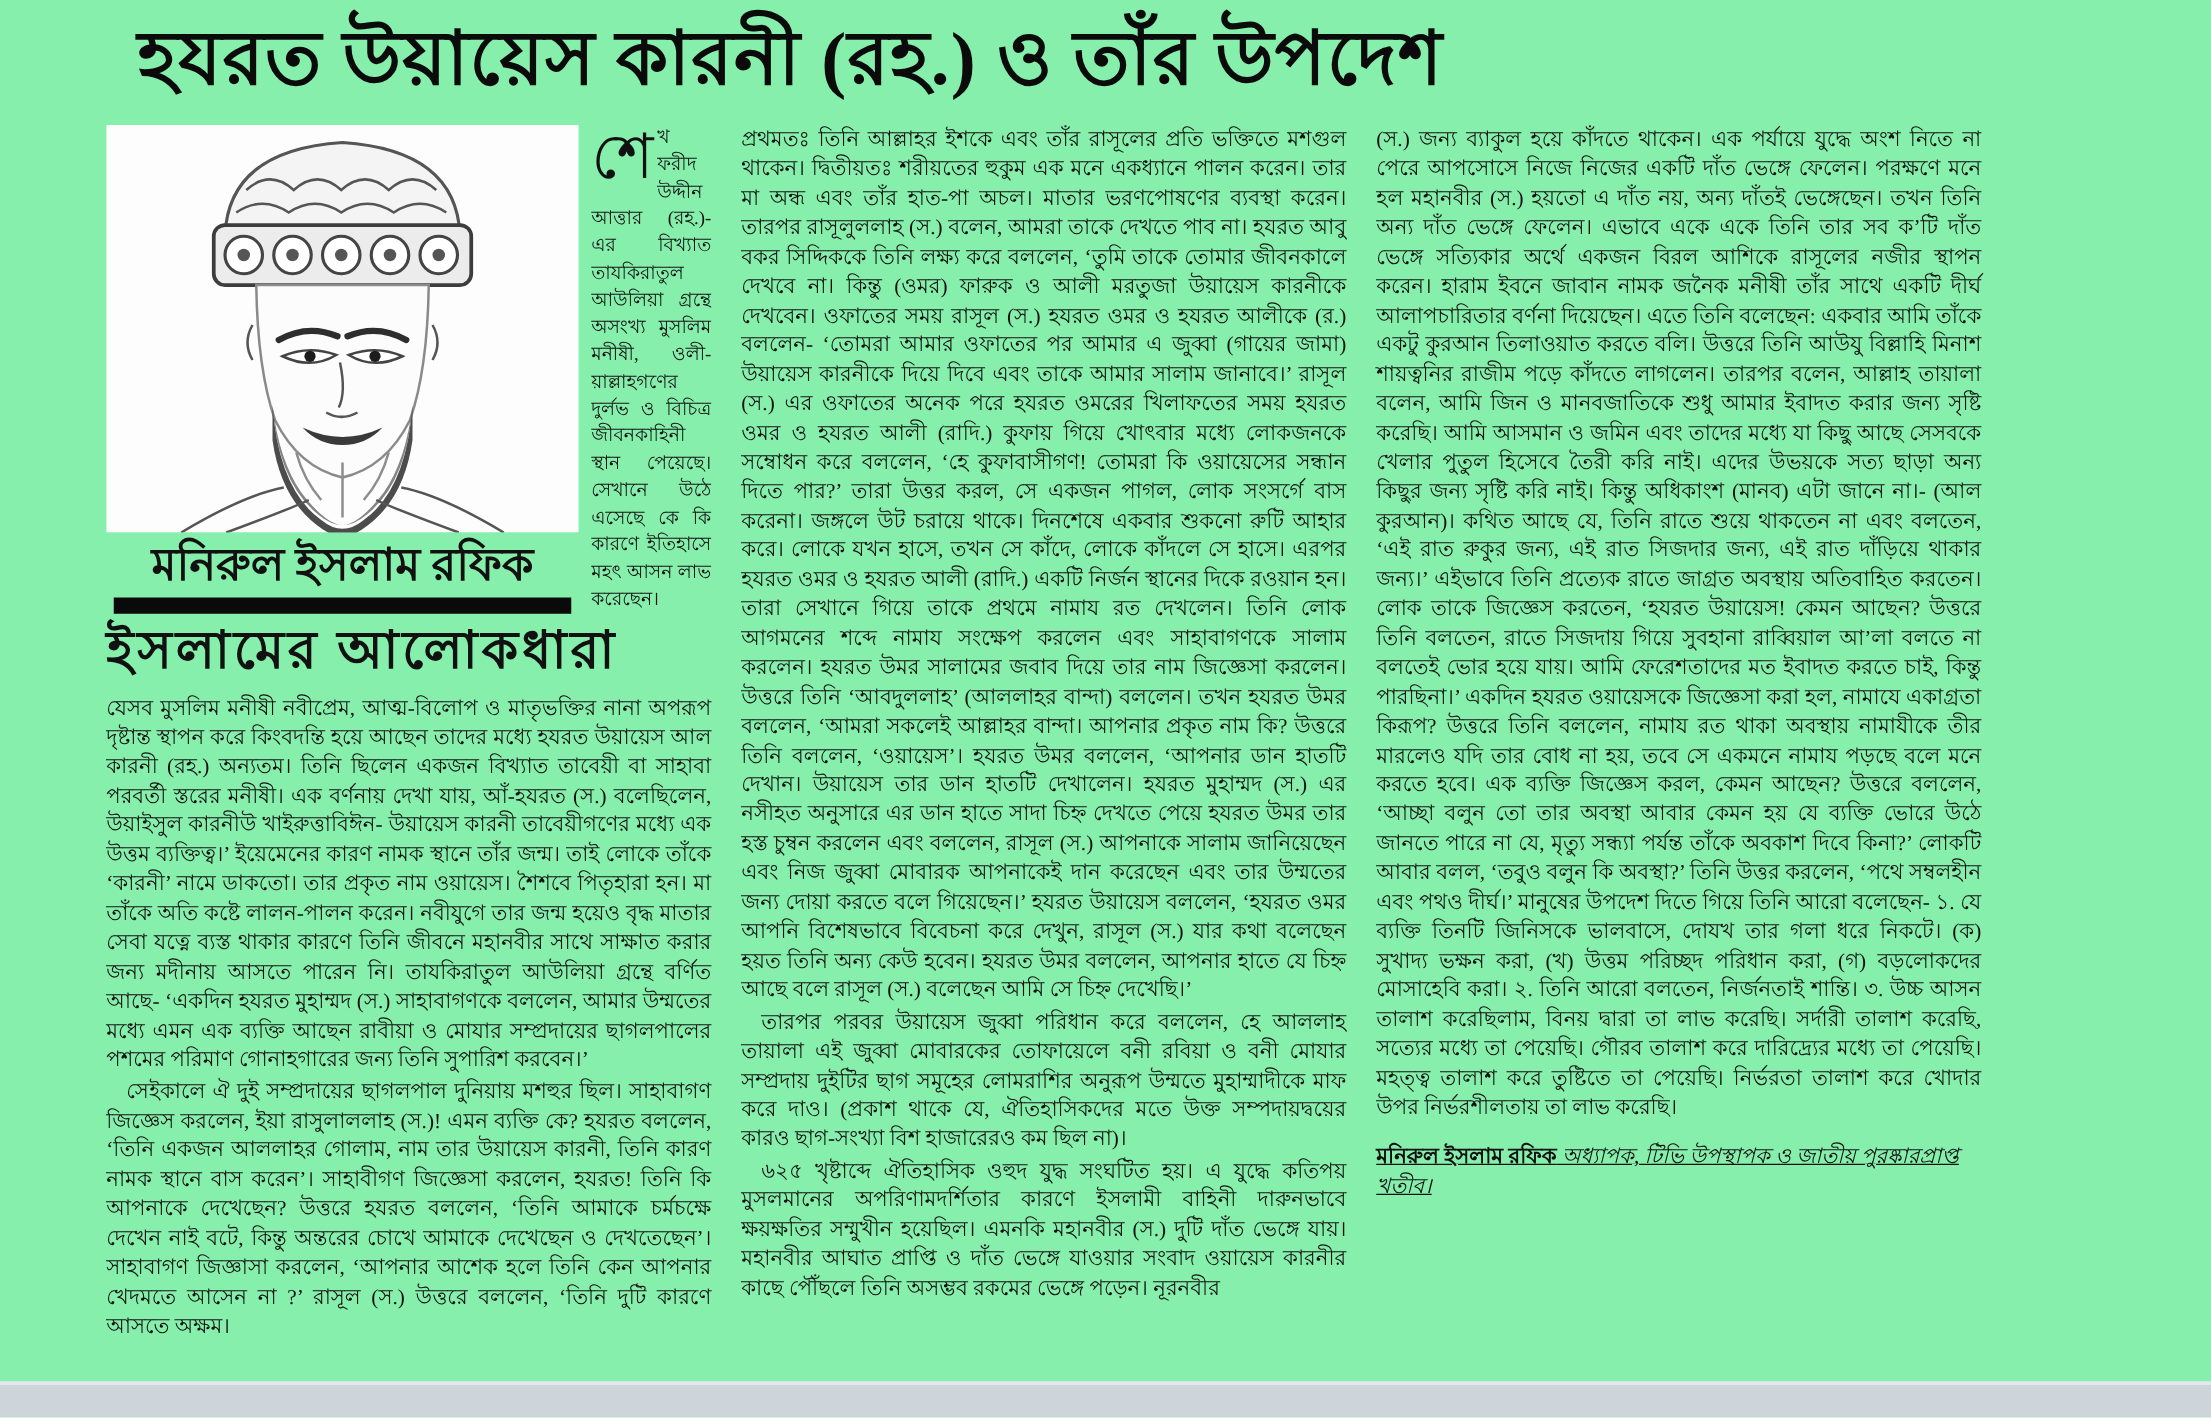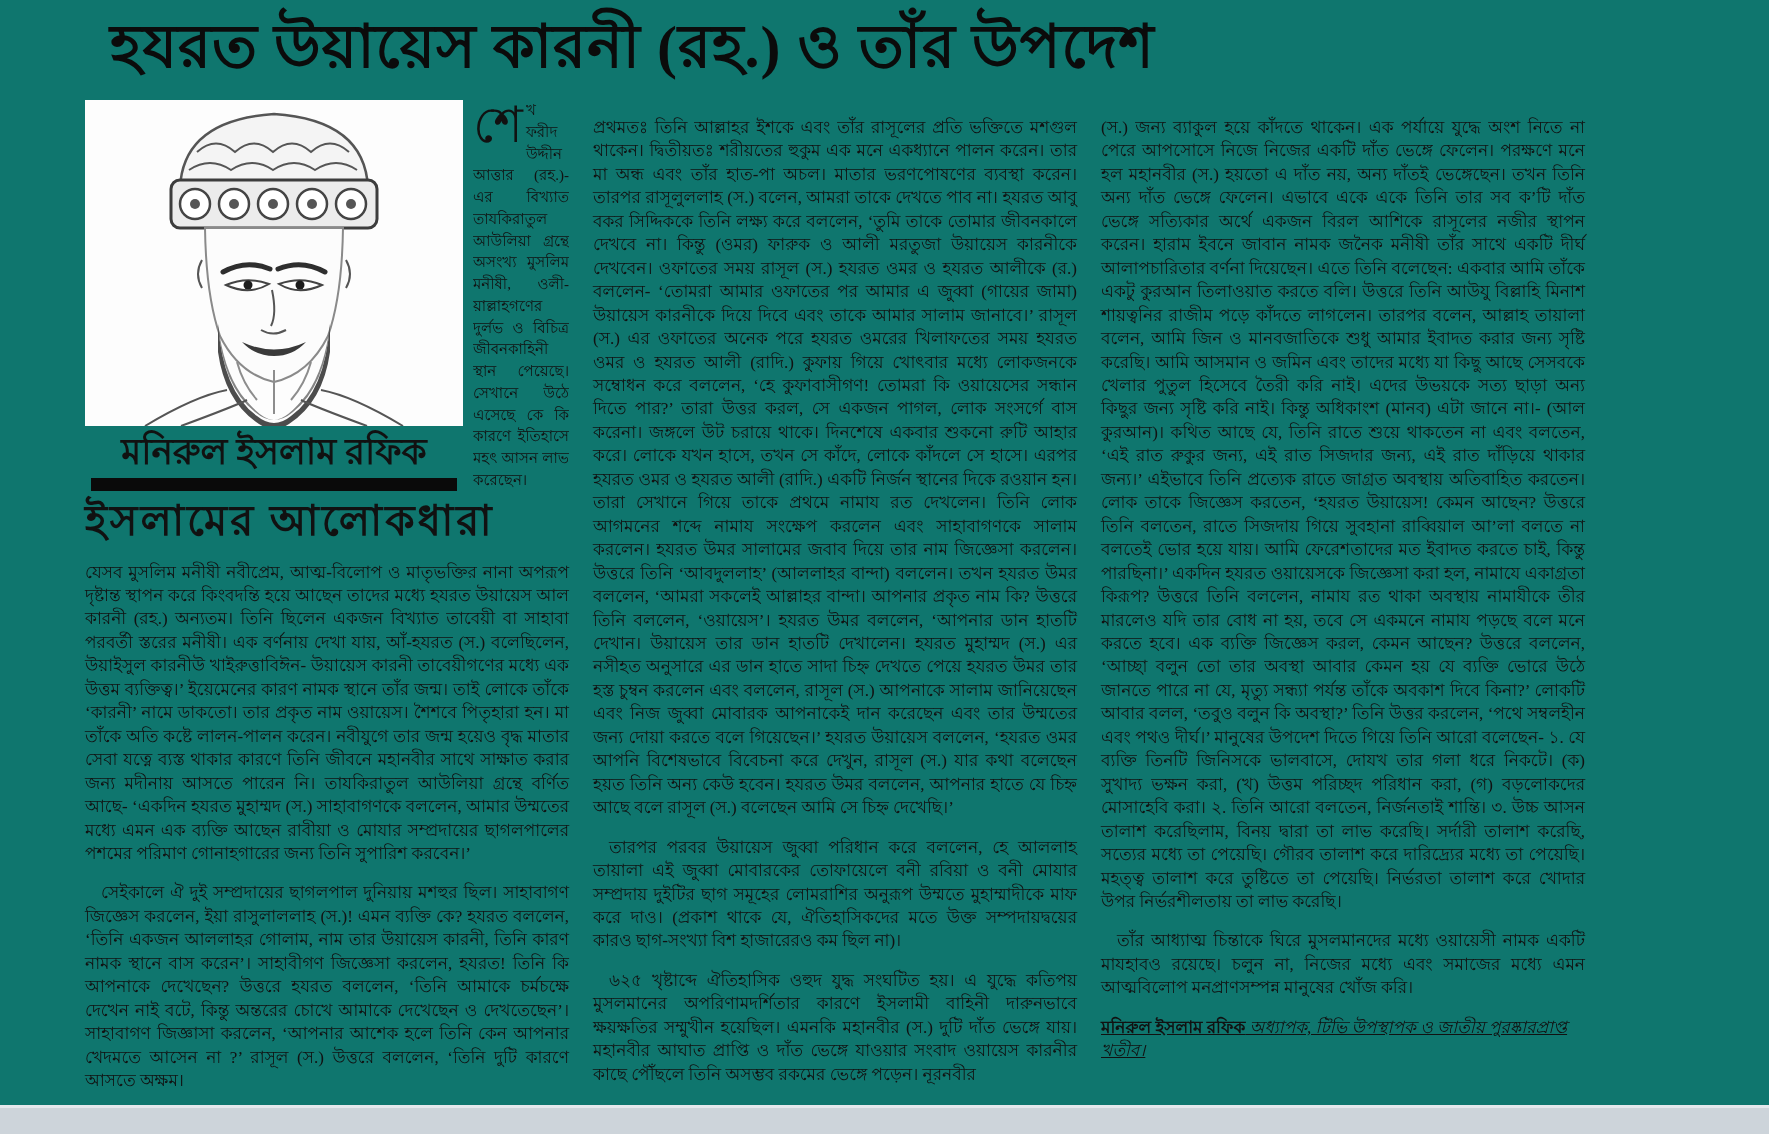--- a/index.html
+++ b/index.html
@@ -1,31 +1,31 @@
 <!DOCTYPE html>
 <html lang="bn"><head>
 <meta charset="utf-8">
 <style>
   html,body{margin:0;padding:0;background:#ffffff;}
   .page{
-    position:relative;width:1769px;height:1134px;background:#0f766e;
+    position:relative;width:1769px;height:1134px;background:#86efac;
     overflow:hidden;color:#111;
     font-family:"Liberation Serif","DejaVu Serif",serif;
   }
   .masthead{
     margin:14px 0 0 110px;
     font-size:60px;font-weight:700;letter-spacing:1px;line-height:1.12;
     color:#0b0b0b;white-space:nowrap;
   }
   .body-wrap{
     position:absolute;left:85px;top:100px;width:1500px;
     display:flex;gap:24px;
   }
   .col{width:484px;text-align:justify;font-size:17px;line-height:1.38;}
-  .col p{margin:16px 0 2px 0;}
+  .col p{margin:0 0 2px 0;}
   .col p.indent{text-indent:16px;}
   
   .c1top{display:flex;gap:10px;margin-bottom:10px;}
   .c1left{width:378px;}
   .portrait{display:block;width:378px;height:326px;}
   .author-name{
     font-size:36px;font-weight:700;text-align:center;line-height:1.15;
     margin-top:6px;white-space:nowrap;
   }
   .author-bar{height:13px;background:#0a0a0a;margin:5px 6px 7px 6px;}
@@ -118,21 +118,20 @@
     </div>
 
     <div class="col">
       <p>প্রথমতঃ তিনি আল্লাহর ইশকে এবং তাঁর রাসূলের প্রতি ভক্তিতে মশগুল থাকেন। দ্বিতীয়তঃ শরীয়তের হুকুম এক মনে একধ্যানে পালন করেন। তার মা অন্ধ এবং তাঁর হাত-পা অচল। মাতার ভরণপোষণের ব্যবস্থা করেন। তারপর রাসূলুললাহ (স.) বলেন, আমরা তাকে দেখতে পাব না। হযরত আবু বকর সিদ্দিককে তিনি লক্ষ্য করে বললেন, ‘তুমি তাকে তোমার জীবনকালে দেখবে না। কিন্তু (ওমর) ফারুক ও আলী মরতুজা উয়ায়েস কারনীকে দেখবেন। ওফাতের সময় রাসূল (স.) হযরত ওমর ও হযরত আলীকে (র.) বললেন- ‘তোমরা আমার ওফাতের পর আমার এ জুব্বা (গায়ের জামা) উয়ায়েস কারনীকে দিয়ে দিবে এবং তাকে আমার সালাম জানাবে।’ রাসূল (স.) এর ওফাতের অনেক পরে হযরত ওমরের খিলাফতের সময় হযরত ওমর ও হযরত আলী (রাদি.) কুফায় গিয়ে খোৎবার মধ্যে লোকজনকে সম্বোধন করে বললেন, ‘হে কুফাবাসীগণ! তোমরা কি ওয়ায়েসের সন্ধান দিতে পার?’ তারা উত্তর করল, সে একজন পাগল, লোক সংসর্গে বাস করেনা। জঙ্গলে উট চরায়ে থাকে। দিনশেষে একবার শুকনো রুটি আহার করে। লোকে যখন হাসে, তখন সে কাঁদে, লোকে কাঁদলে সে হাসে। এরপর হযরত ওমর ও হযরত আলী (রাদি.) একটি নির্জন স্থানের দিকে রওয়ান হন। তারা সেখানে গিয়ে তাকে প্রথমে নামায রত দেখলেন। তিনি লোক আগমনের শব্দে নামায সংক্ষেপ করলেন এবং সাহাবাগণকে সালাম করলেন। হযরত উমর সালামের জবাব দিয়ে তার নাম জিজ্ঞেসা করলেন। উত্তরে তিনি ‘আবদুললাহ’ (আললাহর বান্দা) বললেন। তখন হযরত উমর বললেন, ‘আমরা সকলেই আল্লাহর বান্দা। আপনার প্রকৃত নাম কি? উত্তরে তিনি বললেন, ‘ওয়ায়েস’। হযরত উমর বললেন, ‘আপনার ডান হাতটি দেখান। উয়ায়েস তার ডান হাতটি দেখালেন। হযরত মুহাম্মদ (স.) এর নসীহত অনুসারে এর ডান হাতে সাদা চিহ্ন দেখতে পেয়ে হযরত উমর তার হস্ত চুম্বন করলেন এবং বললেন, রাসূল (স.) আপনাকে সালাম জানিয়েছেন এবং নিজ জুব্বা মোবারক আপনাকেই দান করেছেন এবং তার উম্মতের জন্য দোয়া করতে বলে গিয়েছেন।’ হযরত উয়ায়েস বললেন, ‘হযরত ওমর আপনি বিশেষভাবে বিবেচনা করে দেখুন, রাসূল (স.) যার কথা বলেছেন হয়ত তিনি অন্য কেউ হবেন। হযরত উমর বললেন, আপনার হাতে যে চিহ্ন আছে বলে রাসূল (স.) বলেছেন আমি সে চিহ্ন দেখেছি।’</p>
       <p class="indent">তারপর পরবর উয়ায়েস জুব্বা পরিধান করে বললেন, হে আললাহ তায়ালা এই জুব্বা মোবারকের তোফায়েলে বনী রবিয়া ও বনী মোযার সম্প্রদায় দুইটির ছাগ সমূহের লোমরাশির অনুরূপ উম্মতে মুহাম্মাদীকে মাফ করে দাও। (প্রকাশ থাকে যে, ঐতিহাসিকদের মতে উক্ত সম্পদায়দ্বয়ের কারও ছাগ-সংখ্যা বিশ হাজারেরও কম ছিল না)।</p>
       <p class="indent">৬২৫ খৃষ্টাব্দে ঐতিহাসিক ওহুদ যুদ্ধ সংঘটিত হয়। এ যুদ্ধে কতিপয় মুসলমানের অপরিণামদর্শিতার কারণে ইসলামী বাহিনী দারুনভাবে ক্ষয়ক্ষতির সম্মুখীন হয়েছিল। এমনকি মহানবীর (স.) দুটি দাঁত ভেঙ্গে যায়। মহানবীর আঘাত প্রাপ্তি ও দাঁত ভেঙ্গে যাওয়ার সংবাদ ওয়ায়েস কারনীর কাছে পৌঁছলে তিনি অসম্ভব রকমের ভেঙ্গে পড়েন। নূরনবীর</p>
     </div>
 
     <div class="col">
       <p>(স.) জন্য ব্যাকুল হয়ে কাঁদতে থাকেন। এক পর্যায়ে যুদ্ধে অংশ নিতে না পেরে আপসোসে নিজে নিজের একটি দাঁত ভেঙ্গে ফেলেন। পরক্ষণে মনে হল মহানবীর (স.) হয়তো এ দাঁত নয়, অন্য দাঁতই ভেঙ্গেছেন। তখন তিনি অন্য দাঁত ভেঙ্গে ফেলেন। এভাবে একে একে তিনি তার সব ক’টি দাঁত ভেঙ্গে সত্যিকার অর্থে একজন বিরল আশিকে রাসূলের নজীর স্থাপন করেন। হারাম ইবনে জাবান নামক জনৈক মনীষী তাঁর সাথে একটি দীর্ঘ আলাপচারিতার বর্ণনা দিয়েছেন। এতে তিনি বলেছেন: একবার আমি তাঁকে একটু কুরআন তিলাওয়াত করতে বলি। উত্তরে তিনি আউযু বিল্লাহি মিনাশ শায়ত্বনির রাজীম পড়ে কাঁদতে লাগলেন। তারপর বলেন, আল্লাহ তায়ালা বলেন, আমি জিন ও মানবজাতিকে শুধু আমার ইবাদত করার জন্য সৃষ্টি করেছি। আমি আসমান ও জমিন এবং তাদের মধ্যে যা কিছু আছে সেসবকে খেলার পুতুল হিসেবে তৈরী করি নাই। এদের উভয়কে সত্য ছাড়া অন্য কিছুর জন্য সৃষ্টি করি নাই। কিন্তু অধিকাংশ (মানব) এটা জানে না।- (আল কুরআন)। কথিত আছে যে, তিনি রাতে শুয়ে থাকতেন না এবং বলতেন, ‘এই রাত রুকুর জন্য, এই রাত সিজদার জন্য, এই রাত দাঁড়িয়ে থাকার জন্য।’ এইভাবে তিনি প্রত্যেক রাতে জাগ্রত অবস্থায় অতিবাহিত করতেন। লোক তাকে জিজ্ঞেস করতেন, ‘হযরত উয়ায়েস! কেমন আছেন? উত্তরে তিনি বলতেন, রাতে সিজদায় গিয়ে সুবহানা রাব্বিয়াল আ’লা বলতে না বলতেই ভোর হয়ে যায়। আমি ফেরেশতাদের মত ইবাদত করতে চাই, কিন্তু পারছিনা।’ একদিন হযরত ওয়ায়েসকে জিজ্ঞেসা করা হল, নামাযে একাগ্রতা কিরূপ? উত্তরে তিনি বললেন, নামায রত থাকা অবস্থায় নামাযীকে তীর মারলেও যদি তার বোধ না হয়, তবে সে একমনে নামায পড়ছে বলে মনে করতে হবে। এক ব্যক্তি জিজ্ঞেস করল, কেমন আছেন? উত্তরে বললেন, ‘আচ্ছা বলুন তো তার অবস্থা আবার কেমন হয় যে ব্যক্তি ভোরে উঠে জানতে পারে না যে, মৃত্যু সন্ধ্যা পর্যন্ত তাঁকে অবকাশ দিবে কিনা?’ লোকটি আবার বলল, ‘তবুও বলুন কি অবস্থা?’ তিনি উত্তর করলেন, ‘পথে সম্বলহীন এবং পথও দীর্ঘ।’ মানুষের উপদেশ দিতে গিয়ে তিনি আরো বলেছেন- ১. যে ব্যক্তি তিনটি জিনিসকে ভালবাসে, দোযখ তার গলা ধরে নিকটে। (ক) সুখাদ্য ভক্ষন করা, (খ) উত্তম পরিচ্ছদ পরিধান করা, (গ) বড়লোকদের মোসাহেবি করা। ২. তিনি আরো বলতেন, নির্জনতাই শান্তি। ৩. উচ্চ আসন তালাশ করেছিলাম, বিনয় দ্বারা তা লাভ করেছি। সর্দারী তালাশ করেছি, সত্যের মধ্যে তা পেয়েছি। গৌরব তালাশ করে দারিদ্র্যের মধ্যে তা পেয়েছি। মহত্ত্ব তালাশ করে তুষ্টিতে তা পেয়েছি। নির্ভরতা তালাশ করে খোদার উপর নির্ভরশীলতায় তা লাভ করেছি।</p>
-      <p class="indent">তাঁর আধ্যাত্ম চিন্তাকে ঘিরে মুসলমানদের মধ্যে ওয়ায়েসী নামক একটি মাযহাবও রয়েছে। চলুন না, নিজের মধ্যে এবং সমাজের মধ্যে এমন আত্মবিলোপ মনপ্রাণসম্পন্ন মানুষের খোঁজ করি।</p>
       <p class="sig">
         <span class="sig-name">মনিরুল ইসলাম রফিক</span><span class="sig-title"> অধ্যাপক, টিভি উপস্থাপক ও জাতীয় পুরষ্কারপ্রাপ্ত খতীব।</span>
       </p>
     </div>
 
   </div>
 
   <div class="bottom-strip"></div>
 </div>
 

